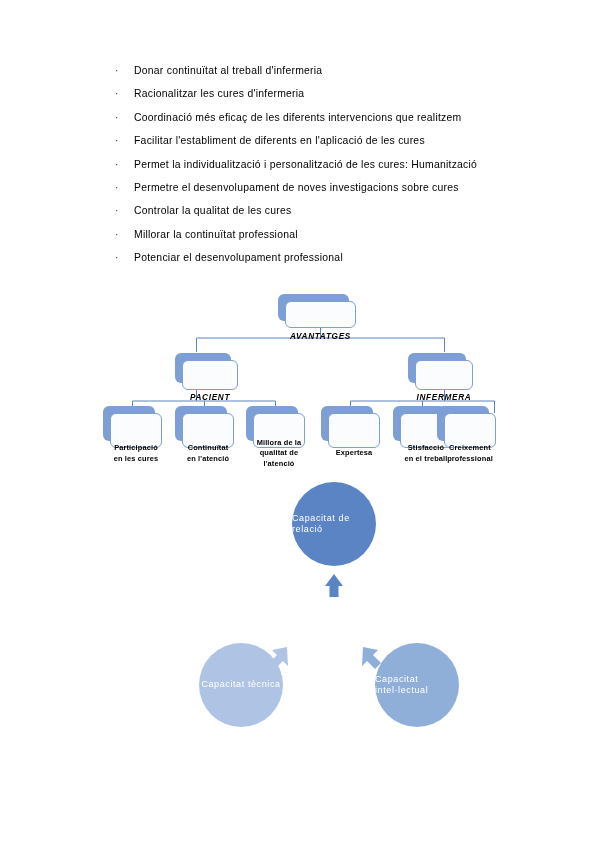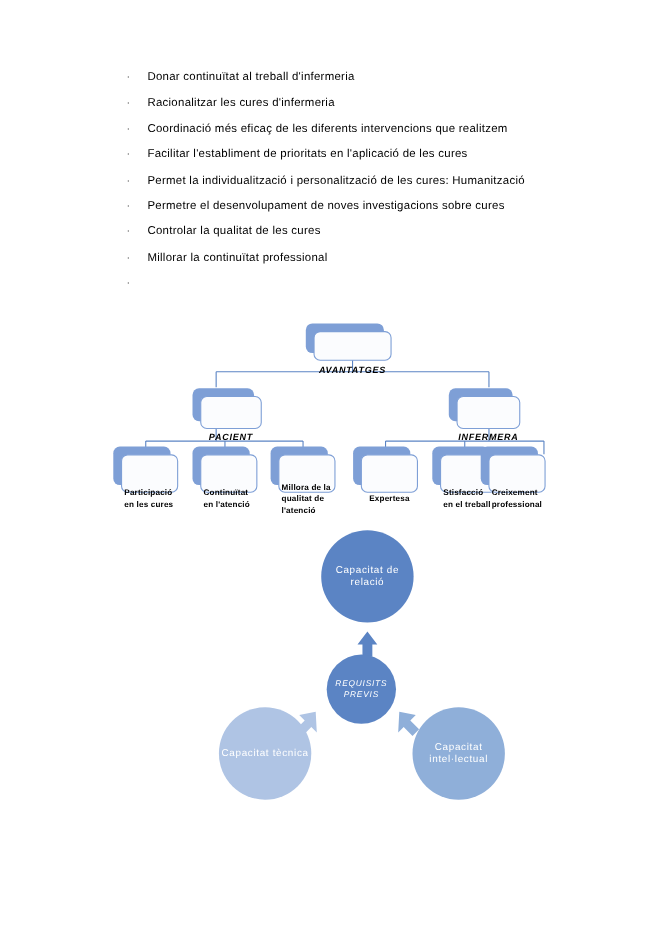--- a/index.html
+++ b/index.html
@@ -83,20 +83,21 @@
     background: #fbfcfe;
     border: 1px solid #7e9fd6;
     border-radius: 6px;
     display: flex;
     align-items: center;
     justify-content: center;
     box-sizing: border-box;
   }
   .node .face span {
     display: block;
+    text-align: center;
     line-height: 10.5px;
     margin-top: 46px;
   }
   .node.level1 .face span,
   .node.level2 .face span {
     font-style: italic;
     font-weight: bold;
     font-size: 8.2px;
     letter-spacing: 0.7px;
   }
@@ -118,21 +119,21 @@
   .circle {
     position: absolute;
     border-radius: 50%;
     display: flex;
     align-items: center;
     justify-content: center;
     box-sizing: border-box;
   }
   .circle span {
     display: block;
-    text-align: center;
+    text-align: left;
     color: #ffffff;
     line-height: 11.5px;
     font-size: 9px;
     letter-spacing: 0.6px;
   }
   .circle.center span {
     font-style: italic;
     font-size: 7.6px;
     letter-spacing: 0.7px;
     line-height: 10px;
@@ -156,40 +157,41 @@
   <div class="bullet-row">
     <div class="bullet-mark">·</div>
     <div class="bullet-text">Racionalitzar les cures d'infermeria</div>
   </div>
   <div class="bullet-row">
     <div class="bullet-mark">·</div>
     <div class="bullet-text">Coordinació més eficaç de les diferents intervencions que realitzem</div>
   </div>
   <div class="bullet-row">
     <div class="bullet-mark">·</div>
-    <div class="bullet-text">Facilitar l'establiment de prioritats en l'aplicació de les cures</div>
+    <div class="bullet-text">Facilitar l'establiment de diferents en l'aplicació de les cures</div>
   </div>
   <div class="bullet-row">
     <div class="bullet-mark">·</div>
     <div class="bullet-text">Permet la individualització i personalització de les cures: Humanització</div>
   </div>
   <div class="bullet-row">
     <div class="bullet-mark">·</div>
     <div class="bullet-text">Permetre el desenvolupament de noves investigacions sobre cures</div>
   </div>
   <div class="bullet-row">
     <div class="bullet-mark">·</div>
     <div class="bullet-text">Controlar la qualitat de les cures</div>
   </div>
   <div class="bullet-row">
     <div class="bullet-mark">·</div>
     <div class="bullet-text">Millorar la continuïtat professional</div>
   </div>
   <div class="bullet-row">
     <div class="bullet-mark">·</div>
+    <div class="bullet-text">Potenciar el desenvolupament professional</div>
   </div>
 </section>
 
 <section id="org-chart">
 
   <svg id="org-lines" viewBox="0 0 599 170">
 
     <path d="M320.5 37 L320.5 48" stroke="#5b84c4" stroke-width="1" fill="none"></path>
     <path d="M196.5 48 L444.5 48" stroke="#5b84c4" stroke-width="1" fill="none"></path>
     <path d="M196.5 48 L196.5 62" stroke="#5b84c4" stroke-width="1" fill="none"></path>
@@ -283,23 +285,20 @@
 
     <g>
       <path d="M363 177 L378 180 L373 185 L381 193 L375 199 L367 191 L362 196 Z" fill="#8fafd9"></path>
     </g>
   </svg>
 
   <div class="circle top" style="left:292px; top:12px; width:84px; height:84px; background:#5b84c4;">
     <span>Capacitat de relació</span>
   </div>
 
-  <div class="circle center" style="left:297px; top:125px; width:63px; height:63px; background:#5b84c4;">
-    <span>REQUISITS PREVIS</span>
-  </div>
 
   <div class="circle bottom-right" style="left:375px; top:173px; width:84px; height:84px; background:#8fafd9;">
     <span>Capacitat intel·lectual</span>
   </div>
 
   <div class="circle bottom-left" style="left:199px; top:173px; width:84px; height:84px; background:#afc4e4;">
     <span>Capacitat tècnica</span>
   </div>
 
 </section>

